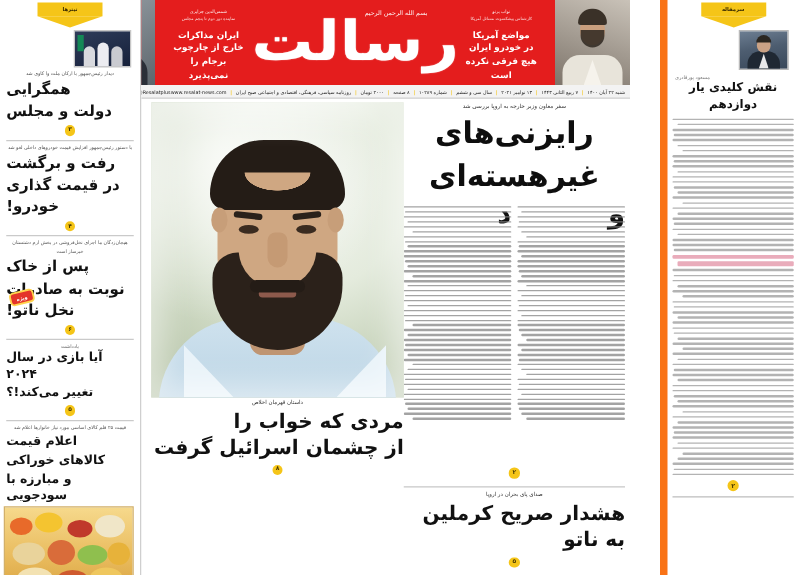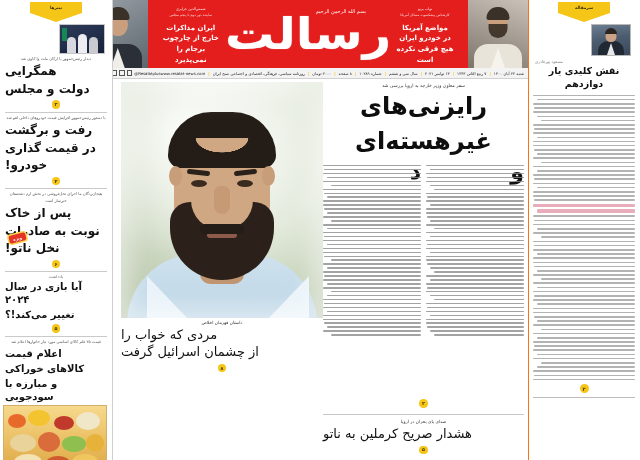--- a/index.html
+++ b/index.html
@@ -13,25 +13,26 @@
     background:#ffffff;
     display:flex;flex-direction:row;
     box-sizing:border-box;
   }
   .fa{ direction:rtl; unicode-bidi:isolate; }
 
   
   .col-left{
     width:112px;flex:0 0 112px;
     background:#fff;
-    border-left:1px solid #f97316;
+    border-left:6px solid #f97316;
     box-sizing:border-box;
     padding:0 5px 0 4px;
     position:relative;
     overflow:hidden;
+    margin-left:24px;
   }
   .tag-chevron{
     width:52px;margin:0 auto;position:relative;
     background:#f5c518;
     height:11px;
     display:flex;align-items:center;justify-content:center;
     font-size:4.2px;color:#3a2c00;font-weight:bold;
     letter-spacing:.1px;
   }
   .tag-chevron:after{
@@ -178,21 +179,21 @@
     float:right;font-size:22px;font-weight:bold;color:#111;line-height:.85;
     margin:0 0 0 2px;
   }
   .pnum-inline{
     margin:3px auto 2px auto;width:8.5px;height:8.5px;border-radius:50%;
     background:#f5c518;color:#4a3a00;font-size:4.8px;font-weight:bold;
     display:flex;align-items:center;justify-content:center;
   }
   .bottom-kicker{font-size:4.4px;color:#333;text-align:center;margin:2px 0 2px 0;}
   .bottom-title{
-    font-size:13px;font-weight:normal;color:#111;text-align:left;line-height:1.3;
+    font-size:16px;font-weight:bold;color:#111;text-align:right;line-height:1.3;
     letter-spacing:-.3px;
   }
   .hr-th{height:1px;background:#c7c7c7;margin:4px 0 2px 0;}
 
   
   .bigphoto{
     width:100%;height:236px;position:relative;overflow:hidden;
     background:radial-gradient(circle at 62% 30%, #f2f5ef 0%, #e4ebdd 38%, #cdd8c2 62%, #aebd9e 100%);
   }
   .bp-halo{position:absolute;inset:0;background:radial-gradient(circle at 30% 20%, rgba(255,255,255,.75), rgba(255,255,255,0) 55%);}

